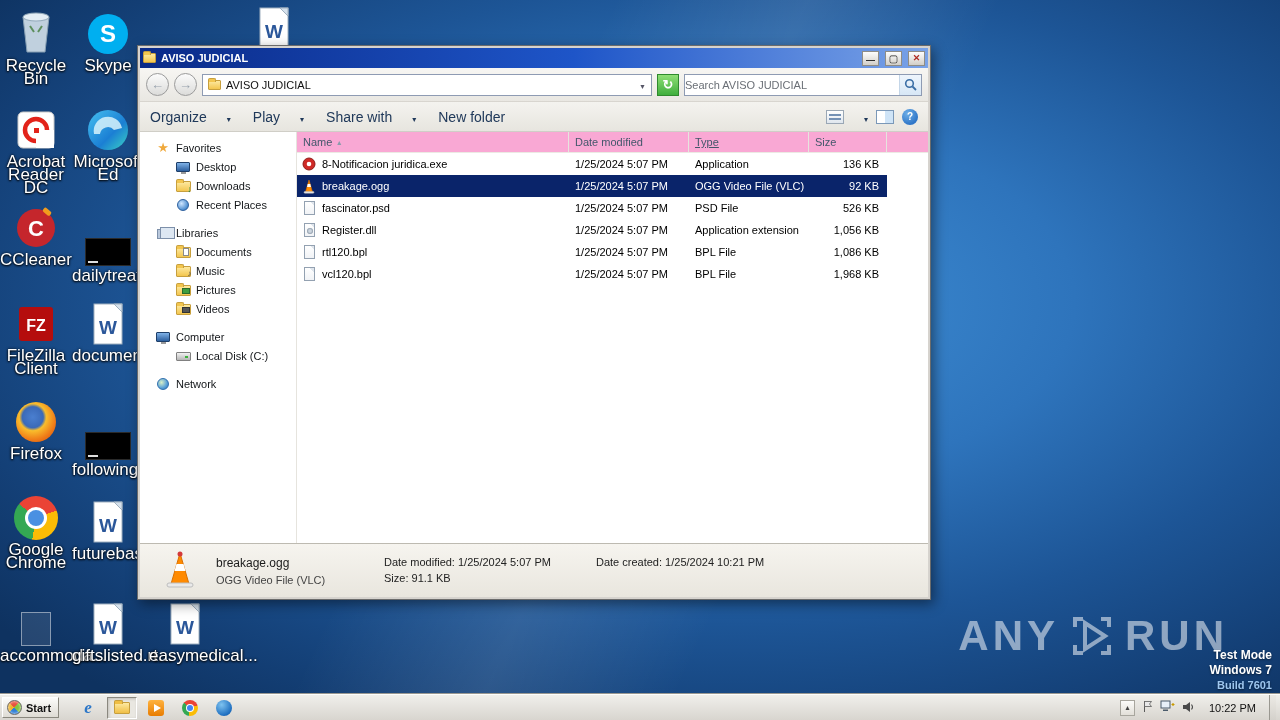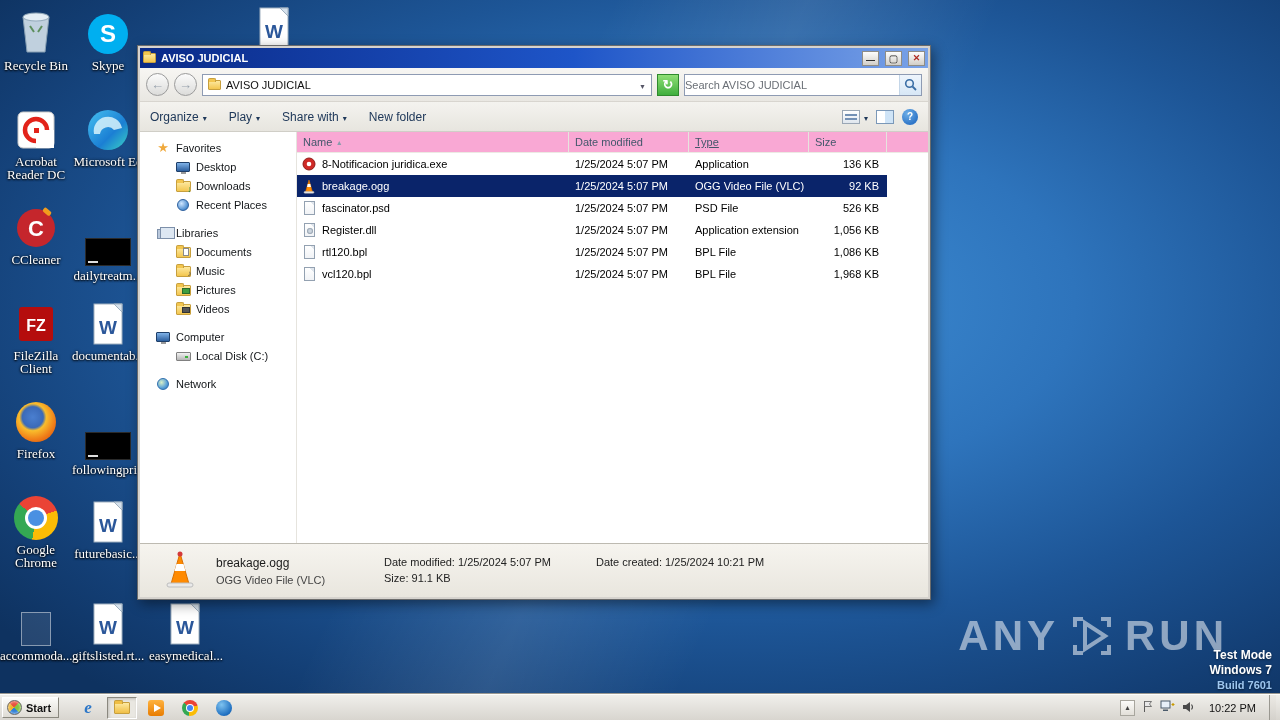--- a/index.html
+++ b/index.html
@@ -6,21 +6,21 @@
 html,body{width:1280px;height:720px;}
 body{font-family:"Liberation Sans",sans-serif;font-size:11px;}
 #stage{position:relative;width:1280px;height:720px;overflow:hidden;
  background:radial-gradient(ellipse 950px 520px at 58% 42%, #3f8fd6 0%, #2e74bc 35%, #1d5596 62%, #133e74 86%, #0e3260 100%);}
 #stage::before{content:"";position:absolute;inset:0;
  background:linear-gradient(115deg, transparent 38%, rgba(255,255,255,.10) 50%, transparent 62%);pointer-events:none;}
 
 
 .dicon{position:absolute;width:72px;text-align:center;color:#fff;cursor:default;z-index:1;}
 .dimg{height:48px;display:flex;align-items:flex-end;justify-content:center;margin-bottom:3px;}
-.dlabel{font-size:13px;line-height:13px;text-shadow:0 1px 2px #000,0 0 3px rgba(0,0,0,.9);font-family:Liberation Serif, serif;}
+.dlabel{font-size:17px;line-height:13px;text-shadow:0 1px 2px #000,0 0 3px rgba(0,0,0,.9);}
 .bthumb{width:46px;height:28px;background:#000;border:1px solid #2a2a2a;position:relative;}
 .bthumb::after{content:"";position:absolute;left:2px;bottom:2px;width:10px;height:2px;background:#ddd;}
 .ghost{width:30px;height:34px;border:1px solid rgba(255,255,255,.45);background:rgba(255,255,255,.10);}
 .chrome-lg{width:44px;height:44px;border-radius:50%;background:conic-gradient(from -50deg,#ea4335 0 120deg,#fbbc05 0 240deg,#34a853 0 360deg);position:relative;}
 .chrome-lg::before{content:"";position:absolute;inset:11px;border-radius:50%;background:#fff;}
 .chrome-lg::after{content:"";position:absolute;inset:14px;border-radius:50%;background:#4a90e2;}
 
 
 .win{position:absolute;left:137px;top:45px;width:794px;height:555px;background:#d6d3ce;border:1px solid #6b6b6b;
  padding:2px;display:flex;flex-direction:column;z-index:5;box-shadow:3px 4px 12px rgba(0,0,0,.45);}
@@ -44,21 +44,21 @@
 .addr-text{font-size:11px;color:#111;flex:1;white-space:nowrap;}
 .addr-drop::after{content:"▼";font-size:7px;color:#556;}
 .refresh{width:22px;height:22px;flex:none;background:linear-gradient(#8fdf76,#3fae3d);border:1px solid #2f8a2e;
  display:flex;align-items:center;justify-content:center;color:#fff;font-size:13px;font-weight:bold;}
 .refresh::after{content:"↻";}
 .searchbox{width:238px;height:22px;flex:none;background:#fff;border:1px solid #8e9bb3;display:flex;align-items:center;}
 .search-text{flex:1;color:#6a6f76;font-size:11px;white-space:nowrap;overflow:hidden;}
 .mag{width:22px;height:20px;flex:none;display:flex;align-items:center;justify-content:center;background:linear-gradient(#eef5fc,#d7e7f6);border-left:1px solid #c4d6e8;}
 
 .cmdbar{height:30px;flex:none;background:linear-gradient(#f4f3ef,#e7e5df);display:flex;align-items:center;padding:0 10px;gap:22px;border-bottom:1px solid #d0cec7;}
-.cmd{display:flex;align-items:center;gap:4px;color:#20395a;font-size:12px;white-space:nowrap;}
+.cmd{display:flex;align-items:center;gap:20px;color:#20395a;font-size:14px;white-space:nowrap;}
 .cmd-drop::after{content:"▾";font-size:8px;color:#20395a;}
 .cmd-right{margin-left:auto;display:flex;align-items:center;gap:8px;}
 .vicon{width:18px;height:14px;background:linear-gradient(#fff,#dfe6ee);border:1px solid #9aa7b5;position:relative;}
 .vicon::before{content:"";position:absolute;left:2px;right:2px;top:3px;height:2px;background:#7491b5;box-shadow:0 4px 0 #7491b5;}
 .picon{width:18px;height:14px;border:1px solid #7b98b8;background:linear-gradient(90deg,#fff 50%,#cfe4f7 50%);}
 .hicon{width:16px;height:16px;border-radius:50%;background:radial-gradient(circle at 35% 30%,#6fb0e8,#2f76c8 70%);color:#fff;
  display:flex;align-items:center;justify-content:center;font-size:10px;font-weight:bold;}
 .hicon::after{content:"?";}
 
 .winbody{flex:1;display:flex;background:#fff;min-height:0;}

